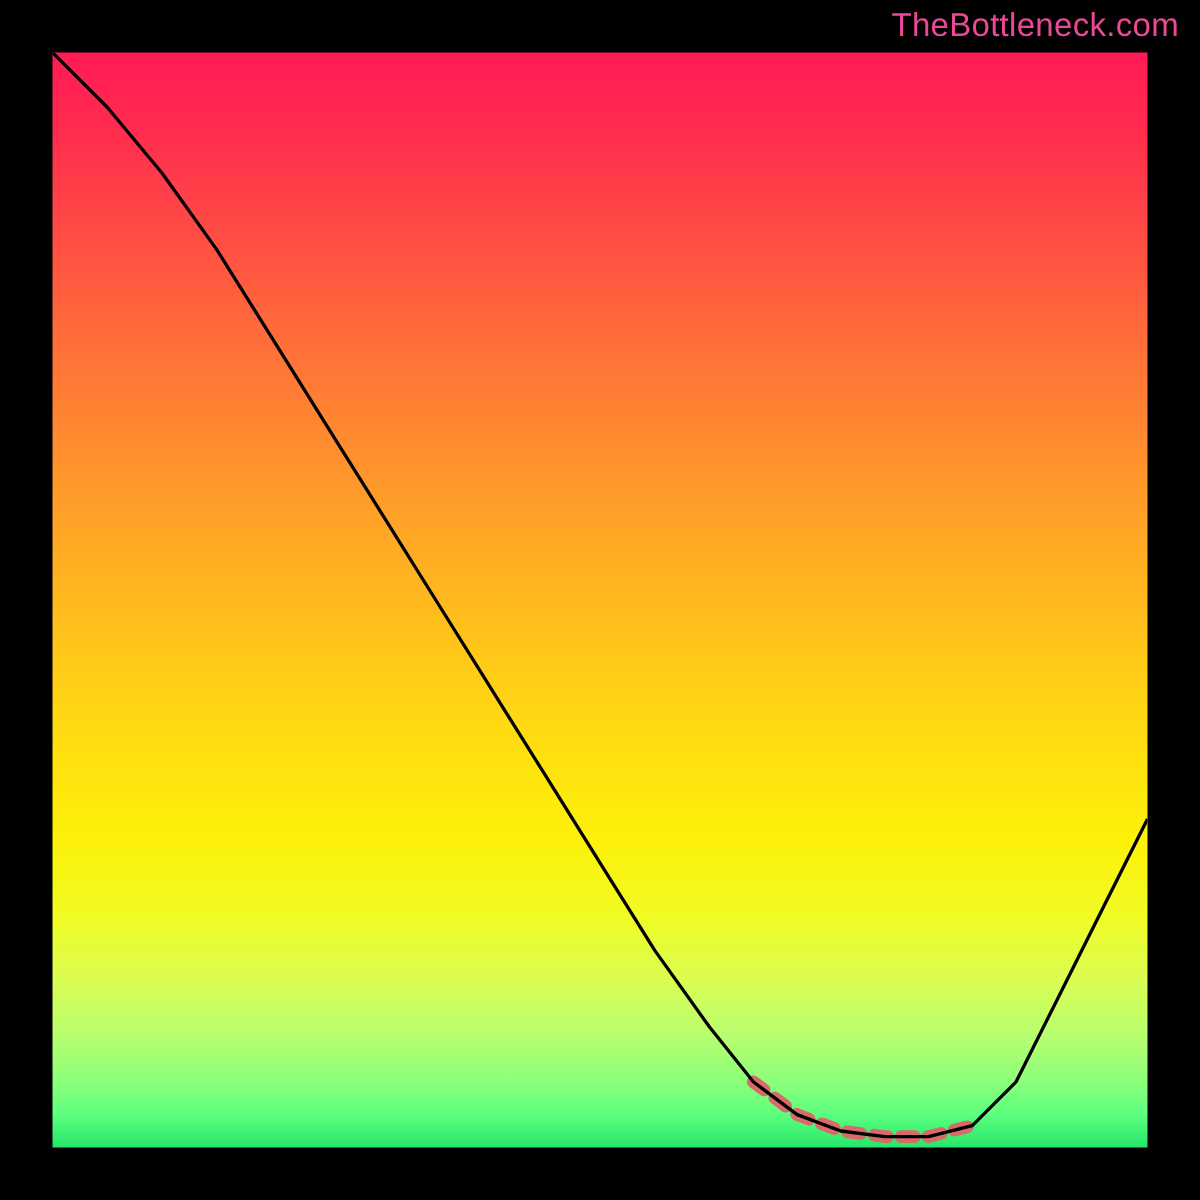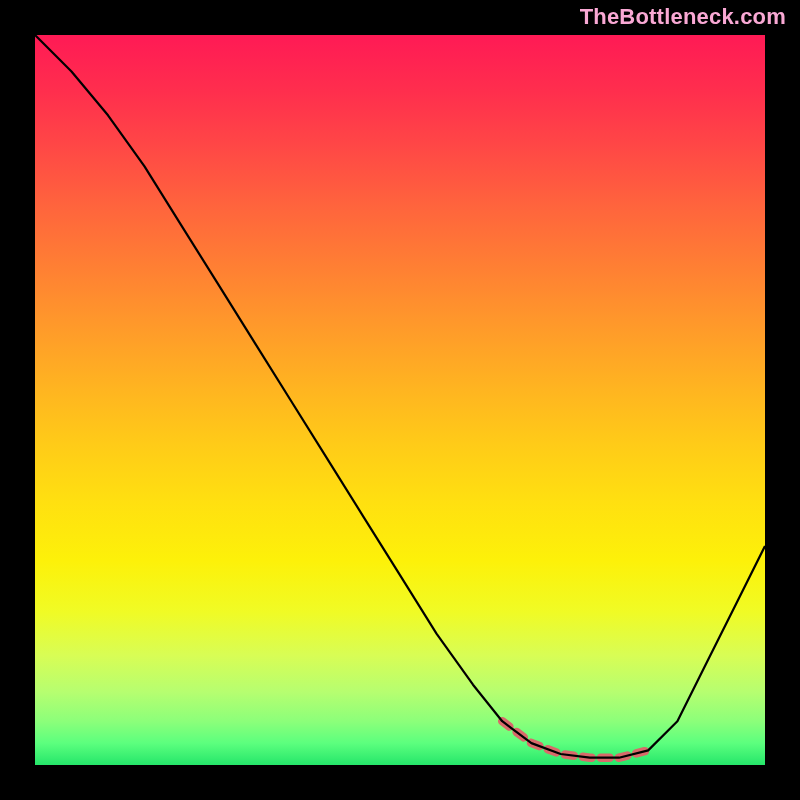--- a/index.html
+++ b/index.html
@@ -14,23 +14,23 @@
   .frame {
     position: relative;
     width: 800px;
     height: 800px;
     background: #000;
   }
   .watermark {
     position: absolute;
     top: 4px;
     right: 14px;
-    color: #f9a8d4;
+    color: #ec4899;
     font-size: 22px;
-    font-weight: 700;
+    font-weight: 400;
     letter-spacing: 0.2px;
     z-index: 3;
   }
   .plot {
     position: absolute;
     left: 35px;
     top: 35px;
     width: 730px;
     height: 730px;
   }

